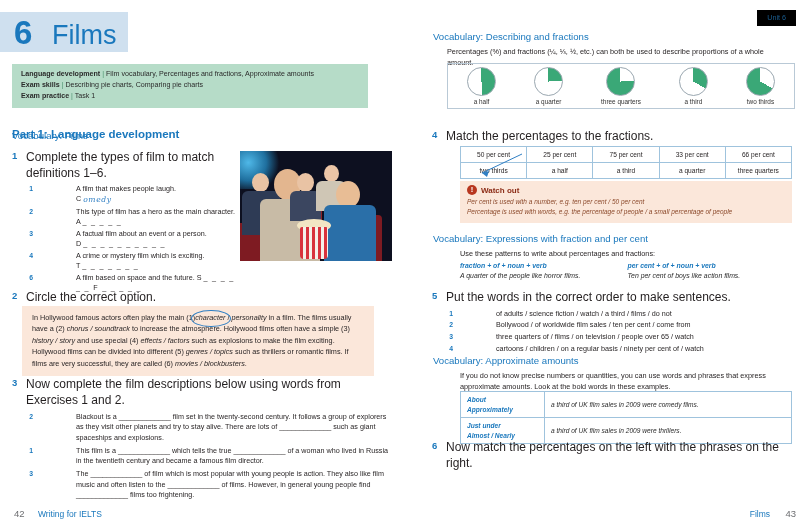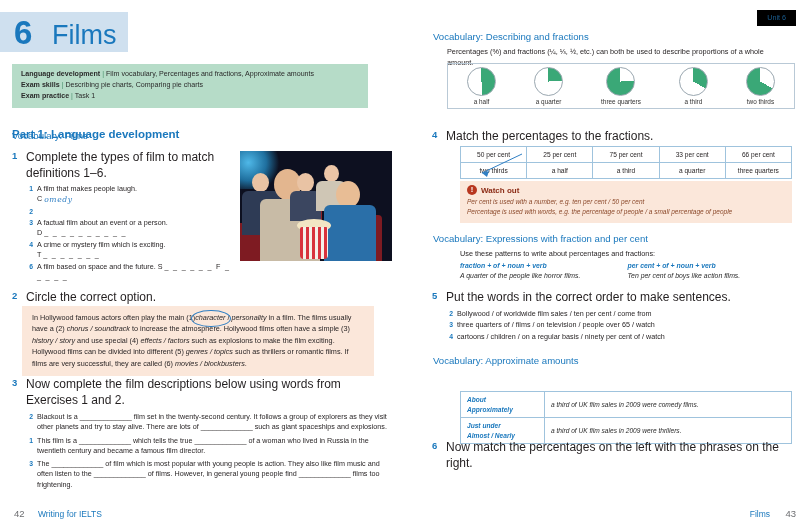--- a/index.html
+++ b/index.html
@@ -58,21 +58,21 @@
   }
   .ex-body { font-size: 7.3px; line-height: 1.45; }
   .ex-lead { font-size: 12px; line-height: 1.3; }
 
   .sub-list { margin-top: 3px; }
   .sub-item { display: flex; margin-bottom: 1.5px; }
   .sub-num {
     color: #1a78bd; font-weight: bold; font-size: 6.8px;
     width: 11px; flex: 0 0 11px; text-align: right; padding-right: 4px;
   }
-  .sub-txt { font-size: 7.2px; line-height: 1.42; }
+  .sub-txt { font-size: 7.2px; line-height: 1.42; margin-left: 39px; }
 
   .hand {
     font-family: "DejaVu Serif", serif; font-style: italic;
     color: #2f7fc4; font-size: 7.6px; letter-spacing: 0.6px;
     border-bottom: 0px; position: relative; top: 0.5px;
   }
   .dashes { letter-spacing: 1.3px; }
 
   
   .photo {
@@ -222,20 +222,24 @@
         <div class="sub-list">
           <div class="sub-item">
             <div class="sub-num">1</div>
             <div class="sub-txt">
               <div>A film that makes people laugh.</div>
               <div><span>C</span>&nbsp;<span class="hand">omedy</span></div>
             </div>
           </div>
           <div class="sub-item">
             <div class="sub-num">2</div>
+            <div class="sub-txt">
+              <div>This type of film has a hero as the main character.</div>
+              <div><span>A</span> <span class="dashes">_ _ _ _ _</span></div>
+            </div>
           </div>
           <div class="sub-item">
             <div class="sub-num">3</div>
             <div class="sub-txt">
               <div>A factual film about an event or a person.</div>
               <div><span>D</span> <span class="dashes">_ _ _ _ _ _ _ _ _ _</span></div>
             </div>
           </div>
           <div class="sub-item">
             <div class="sub-num">4</div>
@@ -392,36 +396,41 @@
       <div class="pat-ex">A quarter of the people like horror films.</div>
       <div class="pat-ex">Ten per cent of boys like action films.</div>
     </div>
 
     <div class="ex" style="left:27px;top:290px;width:375px;">
       <div class="ex-num">5</div>
       <div class="ex-body" style="width:358px;">
         <div class="ex-lead">Put the words in the correct order to make sentences.</div>
         <div class="sub-list">
           <div class="sub-item">
+            <div class="sub-num">1</div>
+            <div class="sub-txt">of adults / science fiction / watch / a third / films / do not</div>
+          </div>
+          <div class="sub-item">
             <div class="sub-num">2</div>
             <div class="sub-txt">Bollywood / of worldwide film sales / ten per cent / come from</div>
           </div>
           <div class="sub-item">
             <div class="sub-num">3</div>
             <div class="sub-txt">three quarters of / films / on television / people over 65 / watch</div>
           </div>
           <div class="sub-item">
             <div class="sub-num">4</div>
             <div class="sub-txt">cartoons / children / on a regular basis / ninety per cent of / watch</div>
           </div>
         </div>
       </div>
     </div>
 
     <div class="vocab-head" style="left:28px;top:355px;">Vocabulary: Approximate amounts</div>
+    <div class="para" style="left:55px;top:371px;width:332px;">If you do not know precise numbers or quantities, you can use words and phrases that express approximate amounts. Look at the bold words in these examples.</div>
 
     <table class="approx-table" style="left:55px;">
       <tbody>
           <tr>
         <td class="ap-key">
           <div>About</div>
           <div>Approximately</div>
         </td>
         <td class="ap-val">a third of UK film sales in 2009 were comedy films.</td>
       </tr>

